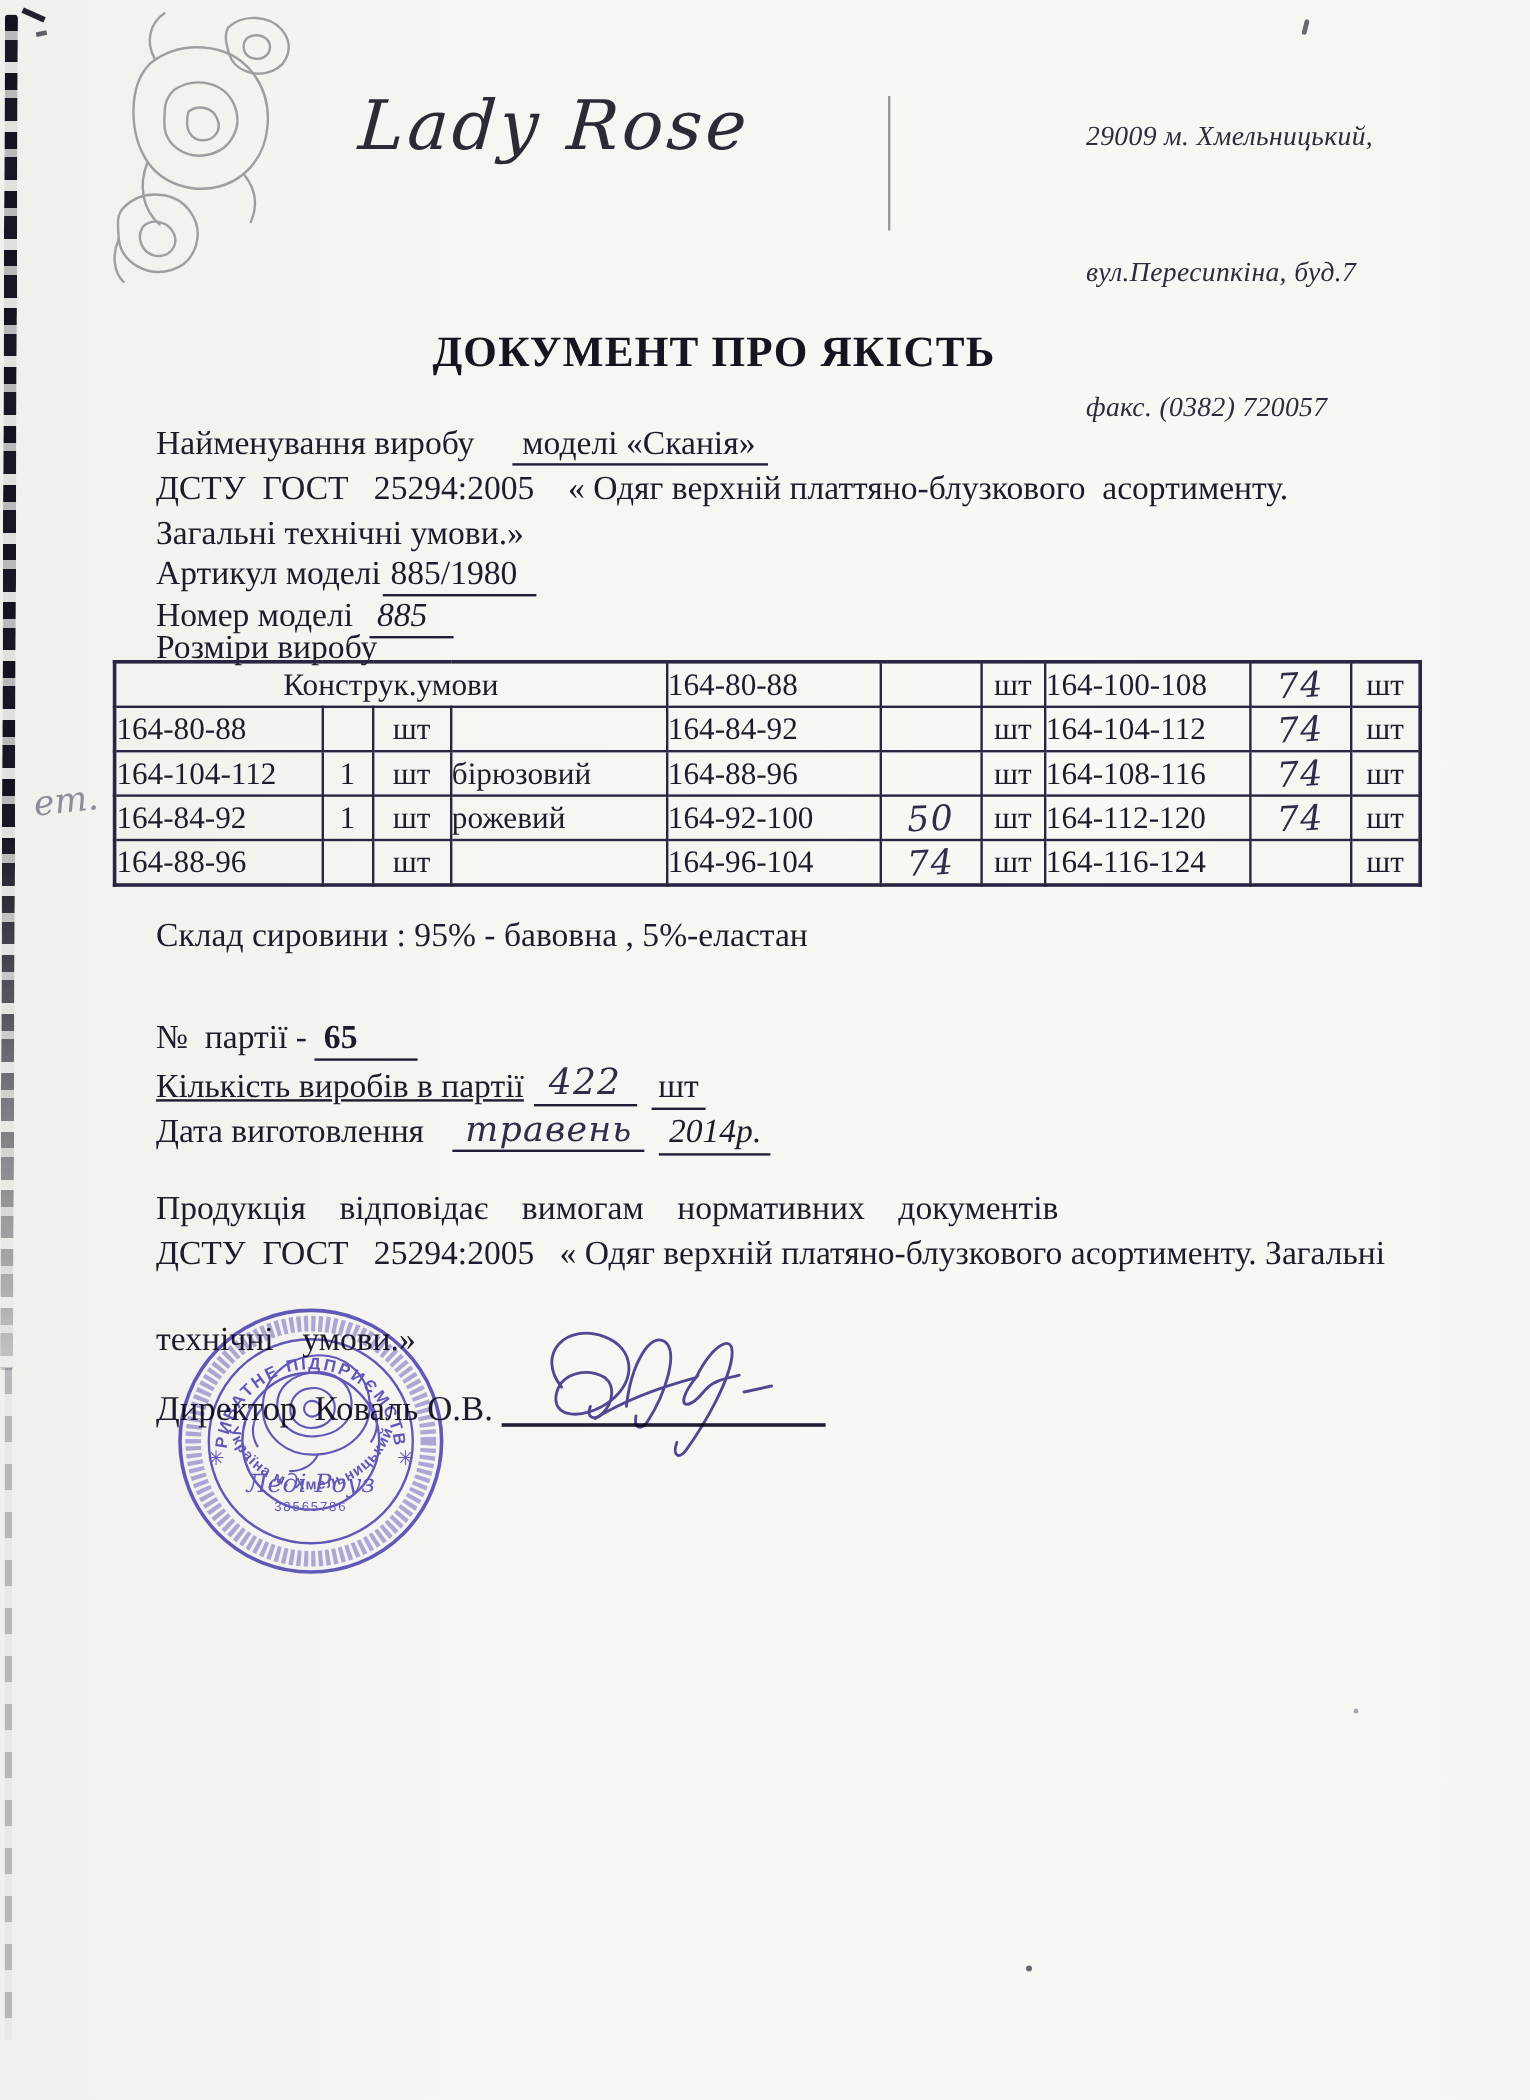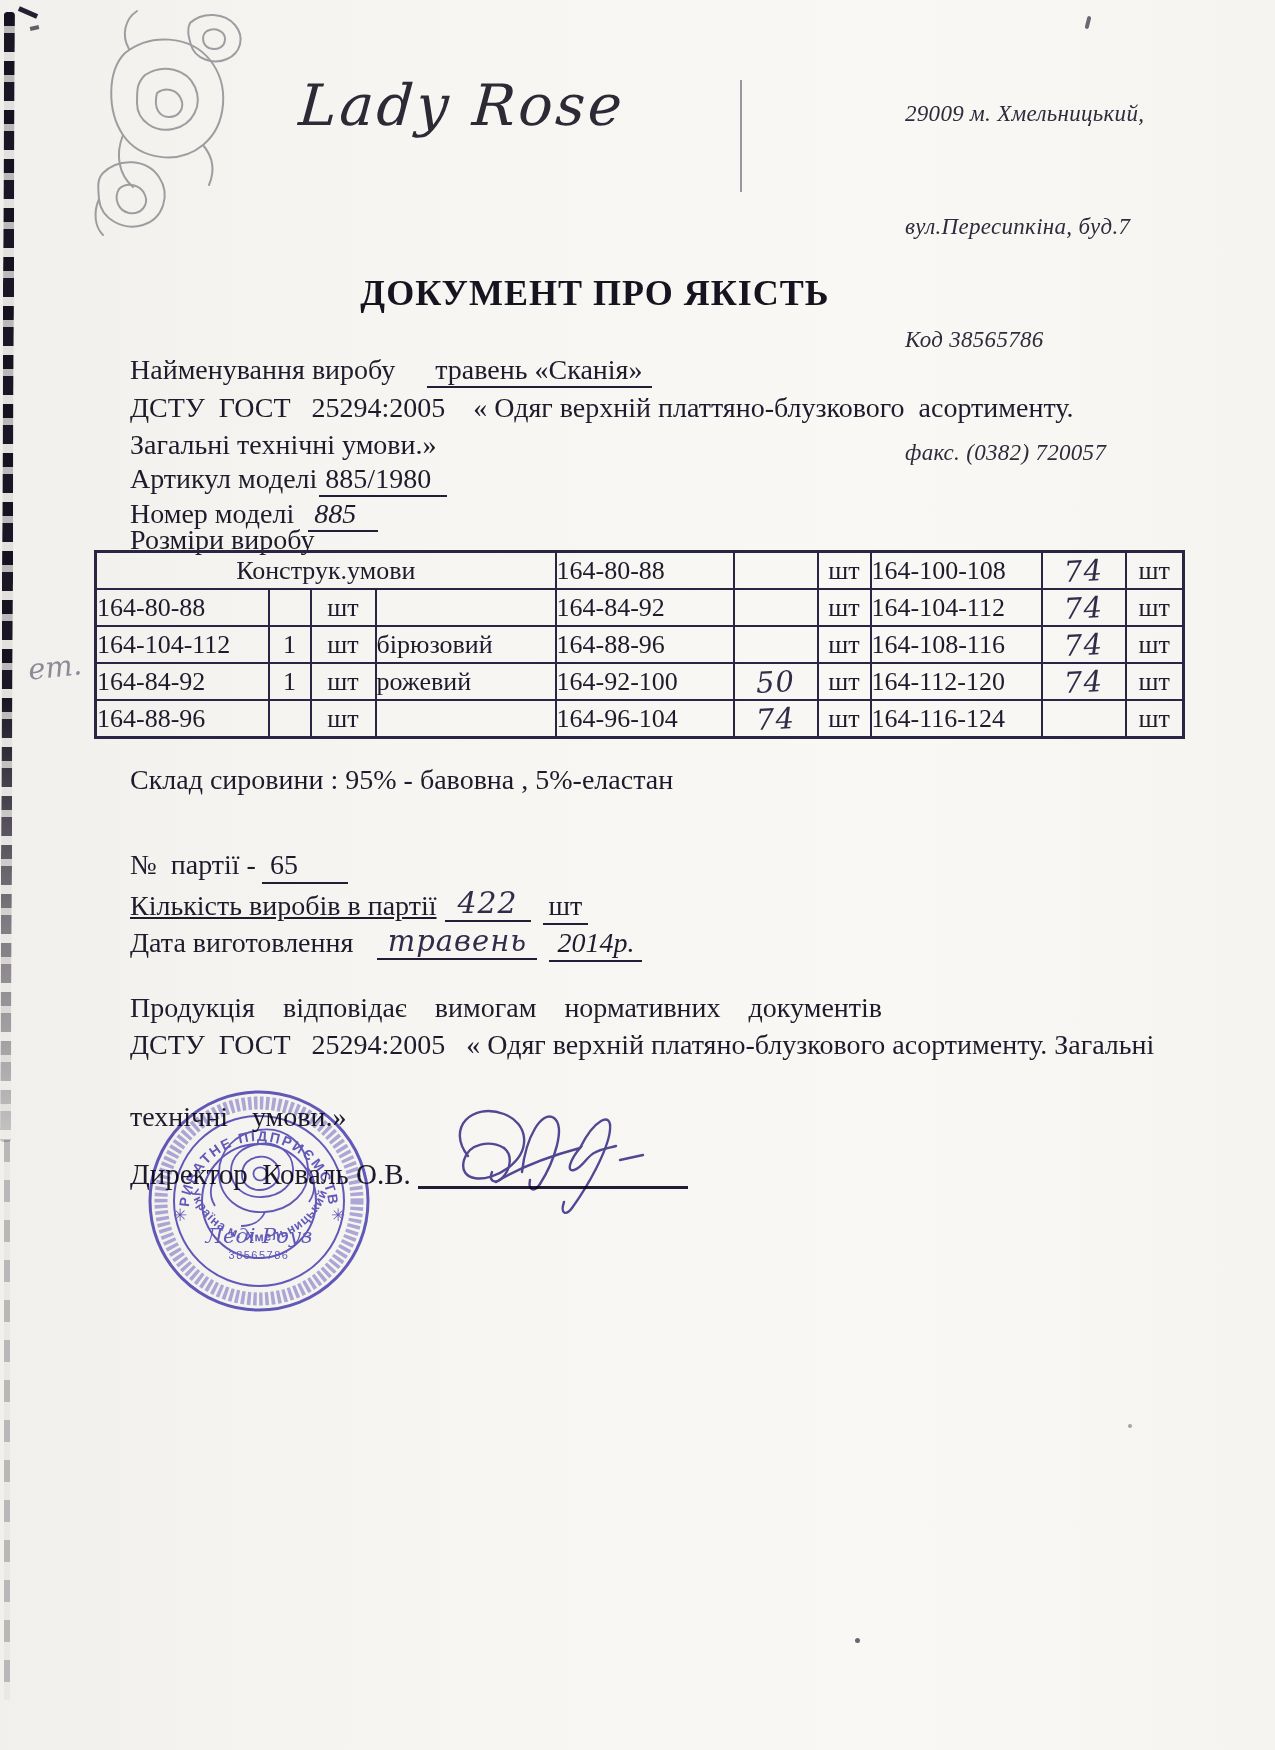--- a/index.html
+++ b/index.html
@@ -72,21 +72,21 @@
   td.color-cell{padding-left:12px;}
   .hand{
     font-family:"DejaVu Serif",serif; font-style:italic; color:#312c49;
     letter-spacing:1px;
   }
   td .hand{display:inline-block; font-size:29px; transform:rotate(-3deg);}
 
   
   .comp{top:764px;}
   .B1{top:849px;} .B2{top:887px;text-decoration:underline;} .B3{top:925px;}
-  .val-65{display:inline-block; min-width:74px; padding:0 4px 1px 8px; margin-left:6px;}
+  .val-65{display:inline-block; min-width:74px; padding:0 4px 1px 8px; margin-left:6px;font-weight:bold;}
   .val-422{display:inline-block; min-width:86px; text-align:center; font-size:30px; margin-left:8px; position:relative; top:-2px; padding-bottom:0;}
   .unit-qty{display:inline-block; margin-left:12px; padding:0 6px 1px 6px;}
   .val-month{display:inline-block; min-width:160px; text-align:center; font-size:29px; margin-left:24px; position:relative; top:-1px;}
   .val-year{display:inline-block; margin-left:12px; padding:0 8px 1px 8px;font-style:italic;}
   .C1{top:992px; word-spacing:7px;} .C2{top:1029px;} .C3{top:1066px; word-spacing:5px;margin-top:35px;}
 
   
   .director{top:1158px; font-size:29px;}
   .sig-underline{position:absolute; left:418px; top:1186px; width:270px; height:3px; background:#221c35;}
   .signature-svg{position:absolute; left:438px; top:1098px; mix-blend-mode:multiply;}
@@ -124,27 +124,26 @@
       <path d="M14,194 C8,208 10,222 18,230"></path>
     </g>
   </svg>
 
   <div class="logo">Lady Rose</div>
   <div class="hdr-divider"></div>
 
   <div class="address">
     <div>29009 м. Хмельницький,</div>
     <div>вул.Пересипкіна, буд.7</div>
-    <div>Код 38565786</div>
     <div>факс. (0382) 720057</div>
   </div>
 
   <div class="doc-title">ДОКУМЕНТ ПРО ЯКІСТЬ</div>
 
-  <div class="line L1"><span>Найменування виробу</span><span class="u val-name">травень «Сканія»</span></div>
+  <div class="line L1"><span>Найменування виробу</span><span class="u val-name">моделі «Сканія»</span></div>
   <div class="line L2">ДСТУ  ГОСТ   25294:2005    « Одяг верхній платтяно-блузкового  асортименту.</div>
   <div class="line L3">Загальні технічні умови.»</div>
   <div class="line L4"><span>Артикул моделі</span><span class="u val-art">885/1980</span></div>
   <div class="line L5"><span>Номер моделі</span><span class="u val-mod">885</span></div>
   <div class="line L6">Розміри виробу</div>
 
   <table class="sizes">
     <colgroup>
       <col style="width:173px">
         <col style="width:42px">

